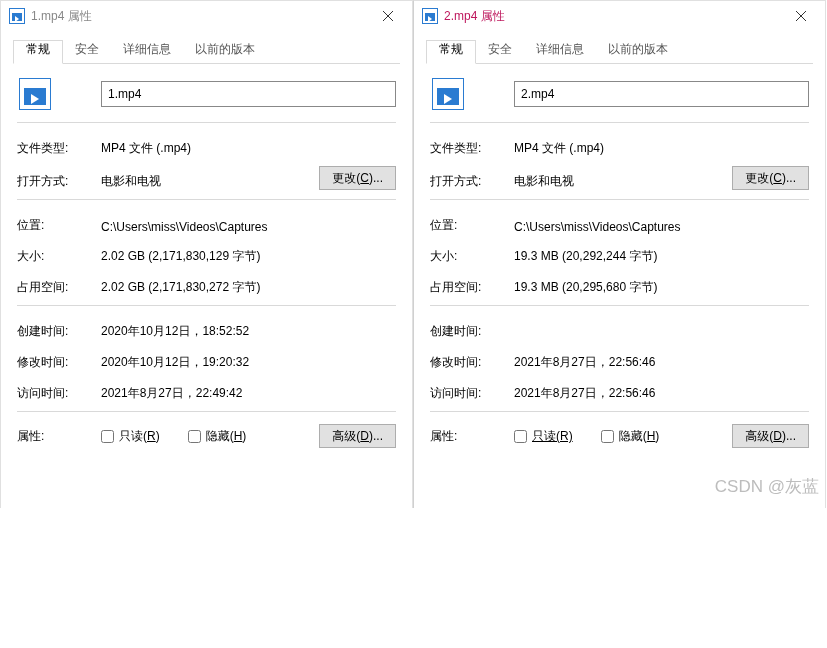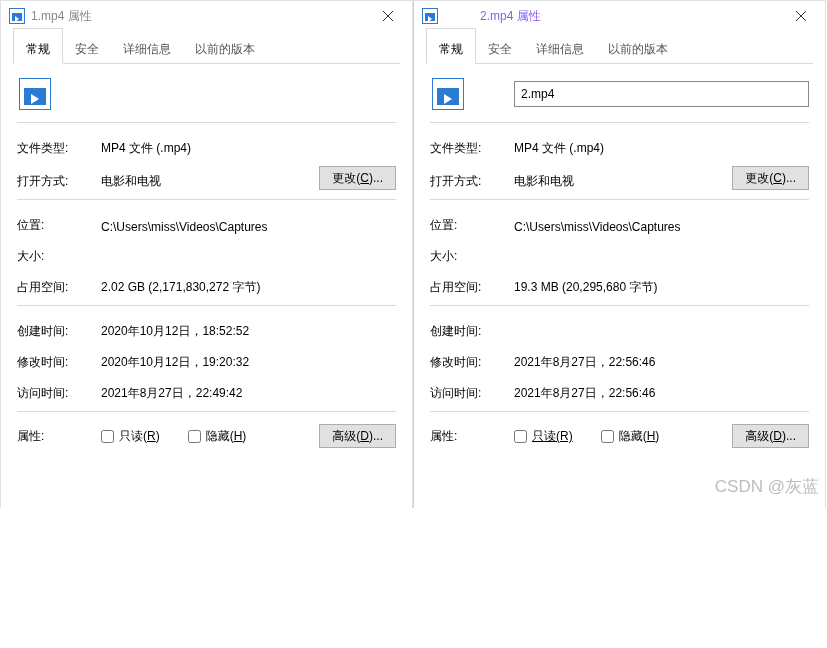--- a/index.html
+++ b/index.html
@@ -6,25 +6,25 @@
   .desktop{position:relative;width:827px;height:508px;overflow:hidden;}
   .win{position:absolute;top:0;width:413px;height:648px;background:#fff;box-sizing:border-box;border:1px solid #e0e0e0;}
   .win.left{left:0;}
   .win.right{left:413px;border-left:1px solid #d0d0d0;}
   .titlebar{height:30px;display:flex;align-items:center;padding:0 2px 0 8px;}
   .title-icon{width:16px;height:16px;position:relative;margin-right:6px;}
   .title-icon .sq{position:absolute;inset:0;background:#fff;border:1px solid #2a7bd1;}
   .title-icon .inn{position:absolute;left:3px;top:5px;right:3px;bottom:3px;background:#2a7bd1;}
   .title-icon .tri{position:absolute;left:6px;top:8px;width:0;height:0;border-left:4px solid #fff;border-top:3px solid transparent;border-bottom:3px solid transparent;}
   .title-text{flex:1;color:#888;}
-  .win.right .title-text{color:#8b5cf6;margin-left:36px;}
+  .win.right .title-text{color:#be185d;}
   .close-btn{width:45px;height:30px;display:flex;align-items:center;justify-content:center;font-size:13px;color:#222;cursor:default;}
   .close-btn svg{width:10px;height:10px;stroke:#333;stroke-width:1;}
   .tabs{display:flex;align-items:flex-end;height:26px;margin:6px 12px 0 12px;border-bottom:1px solid #d9d9d9;}
-  .tab{padding:12px 12px 5px;color:#555;cursor:default;position:relative;}
+  .tab{padding:0 12px 5px;color:#555;cursor:default;position:relative;}
   .tab.active{border:1px solid #d9d9d9;border-bottom:1px solid #fff;margin-bottom:-1px;background:#fff;color:#000;}
   .content{padding:14px 16px 0 16px;}
   .row{display:flex;align-items:center;margin-bottom:12px;}
   .icon-col{width:84px;display:flex;}
   .file-icon{width:32px;height:32px;position:relative;margin-left:2px;}
   .file-icon .sq{position:absolute;inset:0;background:#fff;border:1px solid #2a7bd1;}
   .file-icon .inn{position:absolute;left:5px;top:10px;right:5px;bottom:5px;background:#2a7bd1;}
   .file-icon .tri{position:absolute;left:12px;top:16px;width:0;height:0;border-left:8px solid #fff;border-top:5px solid transparent;border-bottom:5px solid transparent;}
   .fname{flex:1;}
   .fname input{width:100%;height:26px;box-sizing:border-box;padding:0 6px;border:1px solid #888;font-family:inherit;font-size:12px;}
@@ -73,20 +73,21 @@
     </div>
     <div class="content">
       <div class="row">
         <div class="icon-col">
             <span class="file-icon">
               <span class="sq"></span>
               <span class="inn"></span>
               <span class="tri"></span>
             </span>
           </div>
+        <div class="fname"><input type="text" value="1.mp4" style=""></div>
       </div>
       <div class="sep"></div>
       <div class="kv">
           <div class="k">文件类型:</div>
           <div class="v">MP4 文件 (.mp4)</div>
         </div>
       <div class="kv">
           <div class="k">打开方式:</div>
           <div class="v">电影和电视</div>
           <div class="change-col">
@@ -95,20 +96,21 @@
             </button>
           </div>
         </div>
       <div class="sep"></div>
       <div class="kv">
           <div class="k">位置:</div>
           <div class="v">C:\Users\miss\Videos\Captures</div>
         </div>
       <div class="kv">
           <div class="k">大小:</div>
+          <div class="v">2.02 GB (2,171,830,129 字节)</div>
         </div>
       <div class="kv">
           <div class="k">占用空间:</div>
           <div class="v">2.02 GB (2,171,830,272 字节)</div>
         </div>
       <div class="sep"></div>
       <div class="kv">
           <div class="k">创建时间:</div>
           <div class="v">2020年10月12日，18:52:52</div>
         </div>
@@ -181,20 +183,21 @@
             </button>
           </div>
         </div>
       <div class="sep"></div>
       <div class="kv">
           <div class="k">位置:</div>
           <div class="v">C:\Users\miss\Videos\Captures</div>
         </div>
       <div class="kv">
           <div class="k">大小:</div>
+          <div class="v">19.3 MB (20,292,244 字节)</div>
         </div>
       <div class="kv">
           <div class="k">占用空间:</div>
           <div class="v">19.3 MB (20,295,680 字节)</div>
         </div>
       <div class="sep"></div>
       <div class="kv">
           <div class="k">创建时间:</div>
         </div>
       <div class="kv">

